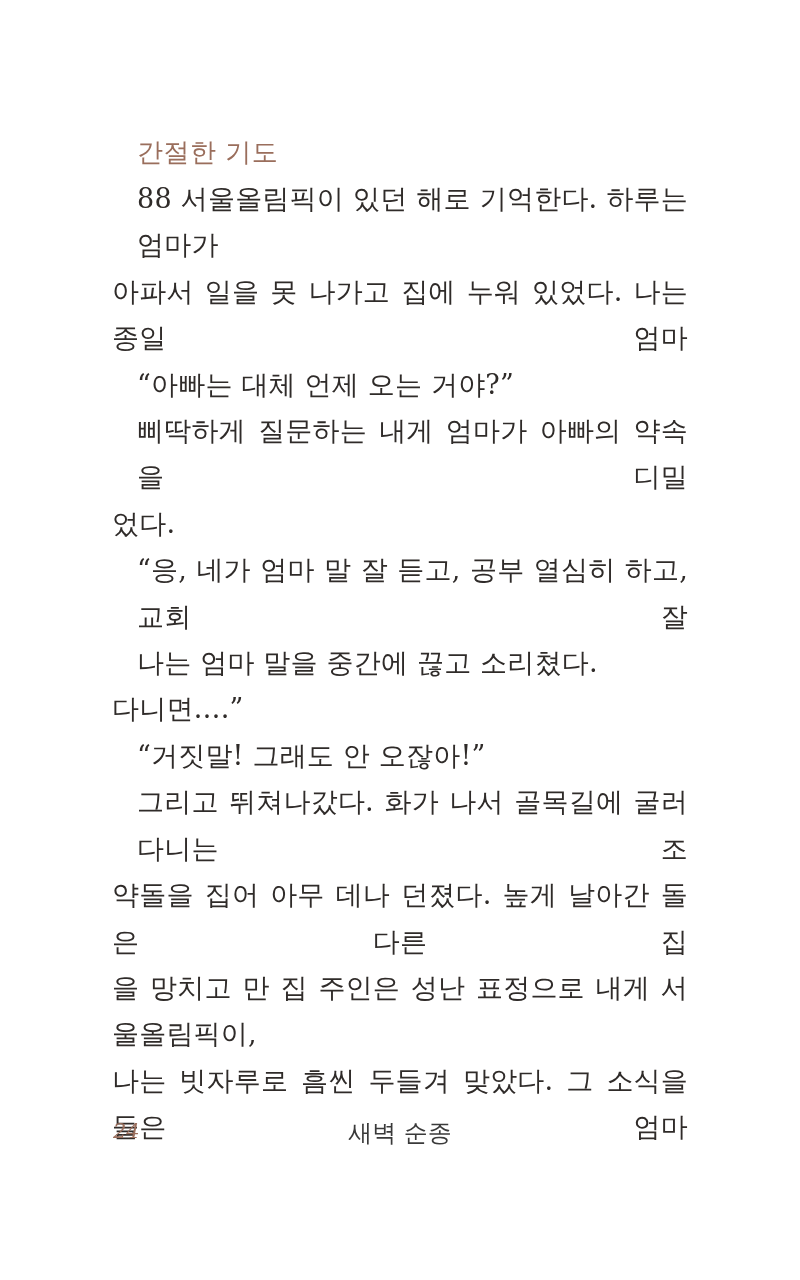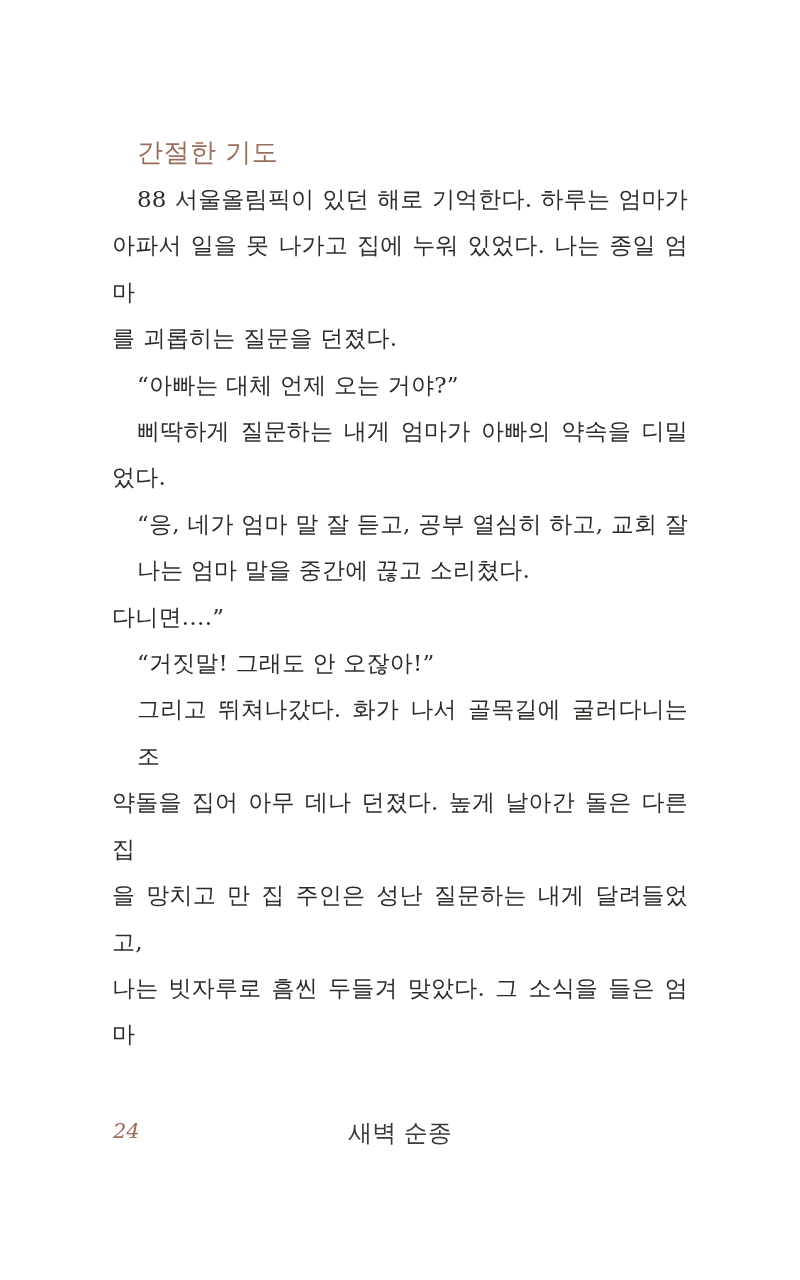--- a/index.html
+++ b/index.html
@@ -29,21 +29,21 @@
     font-size: 26px;
     font-weight: normal;
     line-height: 32px;
     letter-spacing: 0.5px;
     color: var(--accent-color, #9a6e5c);
   }
   .body-lines {
     margin-top: 8px;
   }
   .line {
-    font-size: 23px;
+    font-size: 27px;
     line-height: 46.4px;
     color: var(--text-color, #2f2b29);
     letter-spacing: 0.2px;
   }
   .line.indent {
     padding-left: 25px;
   }
   .line.just {
     text-align: justify;
     text-align-last: justify;
@@ -77,31 +77,30 @@
 </style>
 </head>
 <body>
 
 <div class="page">
   <div class="content">
     <h1 class="chapter-title">간절한 기도</h1>
     <div class="body-lines">
         <div class="line indent just">88 서울올림픽이 있던 해로 기억한다. 하루는 엄마가</div>
         <div class="line just">아파서 일을 못 나가고 집에 누워 있었다. 나는 종일 엄마</div>
-        <div class="line">를 괴롭히는 질문을 던졌다.</div>
         <div class="line indent">“아빠는 대체 언제 오는 거야?”</div>
         <div class="line indent just">삐딱하게 질문하는 내게 엄마가 아빠의 약속을 디밀</div>
         <div class="line">었다.</div>
         <div class="line indent just">“응, 네가 엄마 말 잘 듣고, 공부 열심히 하고, 교회 잘</div>
         <div class="line indent">나는 엄마 말을 중간에 끊고 소리쳤다.</div>
         <div class="line">다니면….”</div>
         <div class="line indent">“거짓말! 그래도 안 오잖아!”</div>
         <div class="line indent just">그리고 뛰쳐나갔다. 화가 나서 골목길에 굴러다니는 조</div>
         <div class="line just">약돌을 집어 아무 데나 던졌다. 높게 날아간 돌은 다른 집</div>
-        <div class="line just">을 망치고 만 집 주인은 성난 질문하는 내게 달려들었고,</div>
+        <div class="line just">을 망치고 만 집 주인은 성난 표정으로 내게 서울올림픽이,</div>
         <div class="line just">나는 빗자루로 흠씬 두들겨 맞았다. 그 소식을 들은 엄마</div>
       </div>
   </div>
   <div class="footer">
     <span class="page-number">24</span>
     <div class="book-title">새벽 순종</div>
   </div>
 </div>
 
 </body></html>

